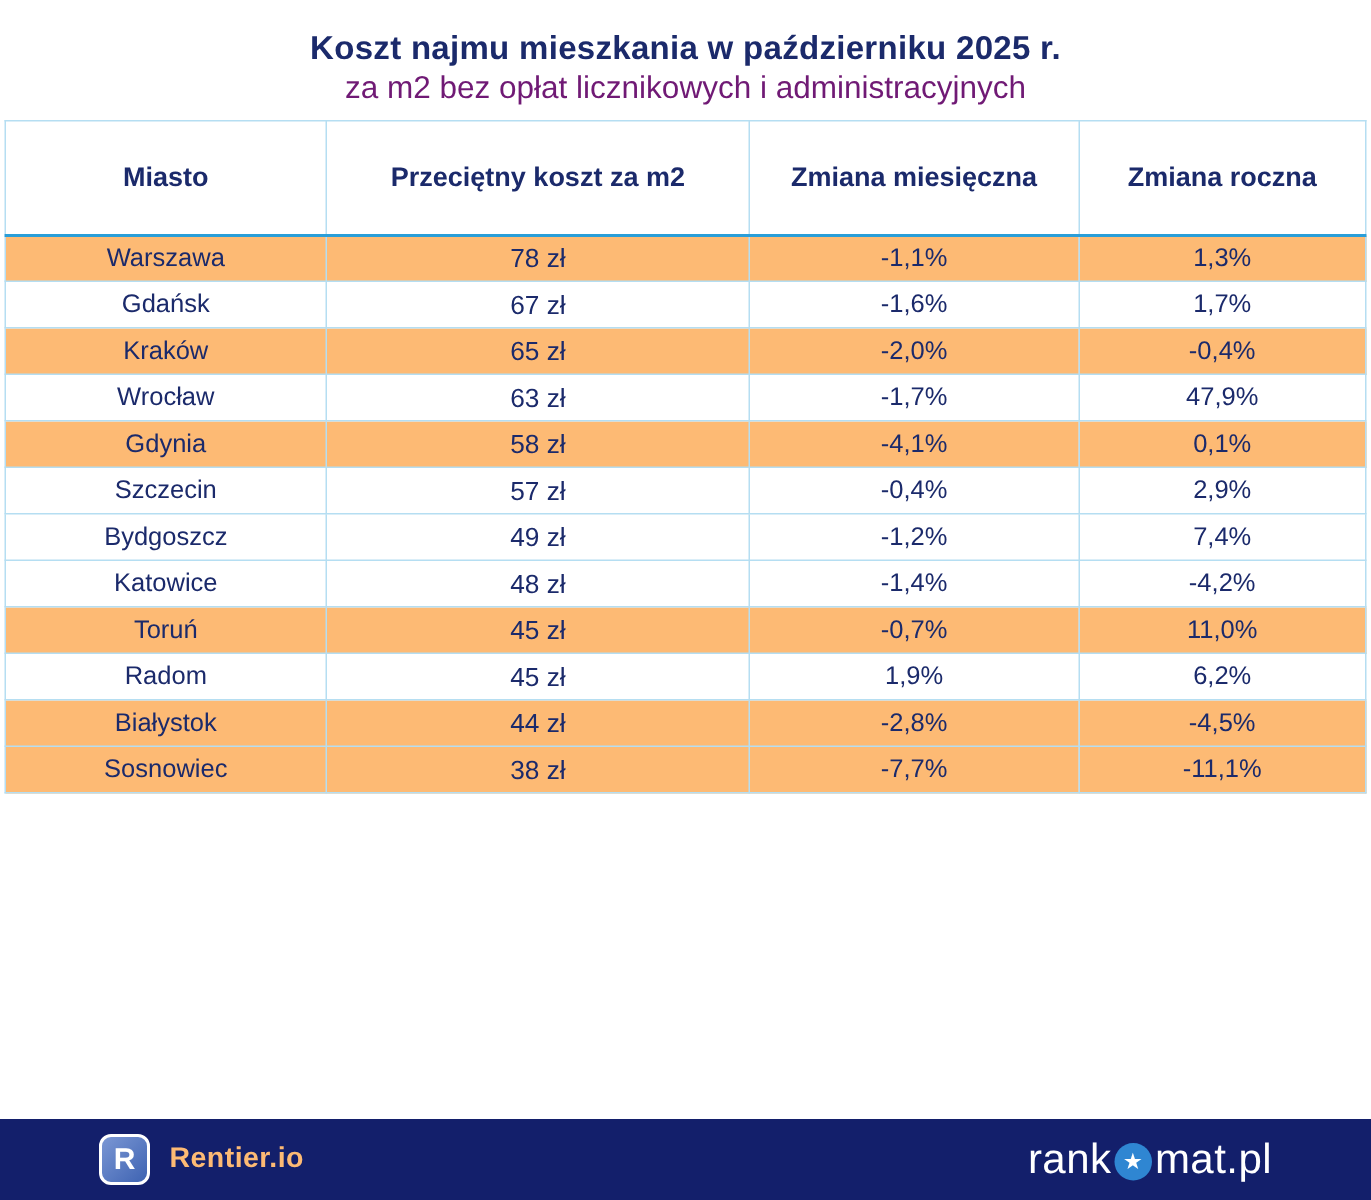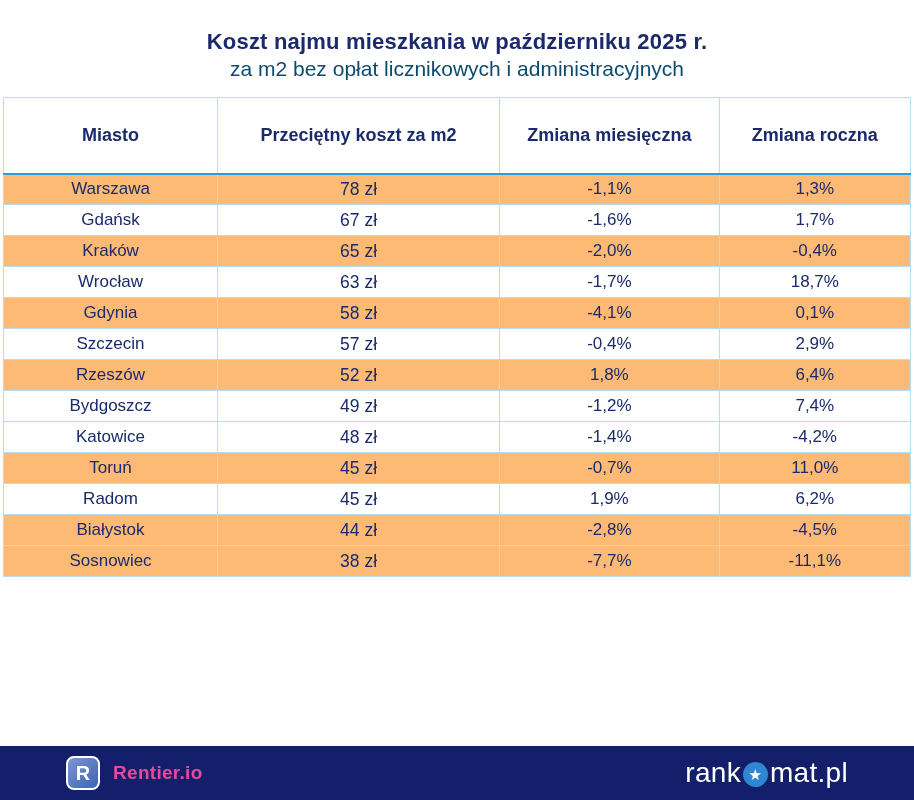--- a/index.html
+++ b/index.html
@@ -3,35 +3,35 @@
 <meta charset="utf-8">
 <style>
   * { margin:0; padding:0; box-sizing:border-box; }
   html,body { width:914px; height:800px; }
   body {
     font-family:"Liberation Sans", sans-serif;
     background:#ffffff;
     position:relative;
     overflow:hidden;
   }
-  .header { text-align:center; padding-top:27px; }
+  .header { text-align:center; padding-top:17px; }
   .title {
     color:#1b2a6b;
     font-size:22px;
     font-weight:bold;
     letter-spacing:0.2px;
     line-height:1.32;
   }
   .subtitle {
-    color:#0c4a6e;
+    color:#701a75;
     font-size:21px;
     font-weight:400;
     line-height:1.25;
   }
-  .table-wrap { position:absolute; left:3px; right:3px; top:97px; }
+  .table-wrap { position:absolute; left:3px; right:3px; top:80px; }
   table {
     width:100%;
     border-collapse:collapse;
     table-layout:fixed;
   }
   col.c1 { width:23.6%; }
   col.c2 { width:31.1%; }
   col.c3 { width:24.2%; }
   col.c4 { width:21.1%; }
   th {
@@ -71,21 +71,21 @@
     width:34px; height:34px;
     border-radius:8px;
     border:2px solid #ffffff;
     background:linear-gradient(135deg,#7b97d4 0%,#3e63b2 100%);
     color:#ffffff;
     font-weight:bold;
     font-size:20px;
     display:flex; align-items:center; justify-content:center;
   }
   .rentier-text {
-    color:#ec4899;
+    color:#fdba74;
     font-size:19px;
     font-weight:bold;
     letter-spacing:0.3px;
   }
   .rankomat {
     display:flex;
     align-items:center;
     color:#ffffff;
     font-weight:normal;
     font-size:28px;
@@ -140,39 +140,33 @@
         <tr class="alt">
           <td>Kraków</td>
           <td class="cost">65 zł</td>
           <td>-2,0%</td>
           <td>-0,4%</td>
         </tr>
         <tr>
           <td>Wrocław</td>
           <td class="cost">63 zł</td>
           <td>-1,7%</td>
-          <td>18,7%</td>
+          <td>47,9%</td>
         </tr>
         <tr class="alt">
           <td>Gdynia</td>
           <td class="cost">58 zł</td>
           <td>-4,1%</td>
           <td>0,1%</td>
         </tr>
         <tr>
           <td>Szczecin</td>
           <td class="cost">57 zł</td>
           <td>-0,4%</td>
           <td>2,9%</td>
-        </tr>
-        <tr class="alt">
-          <td>Rzeszów</td>
-          <td class="cost">52 zł</td>
-          <td>1,8%</td>
-          <td>6,4%</td>
         </tr>
         <tr>
           <td>Bydgoszcz</td>
           <td class="cost">49 zł</td>
           <td>-1,2%</td>
           <td>7,4%</td>
         </tr>
         <tr>
           <td>Katowice</td>
           <td class="cost">48 zł</td>

